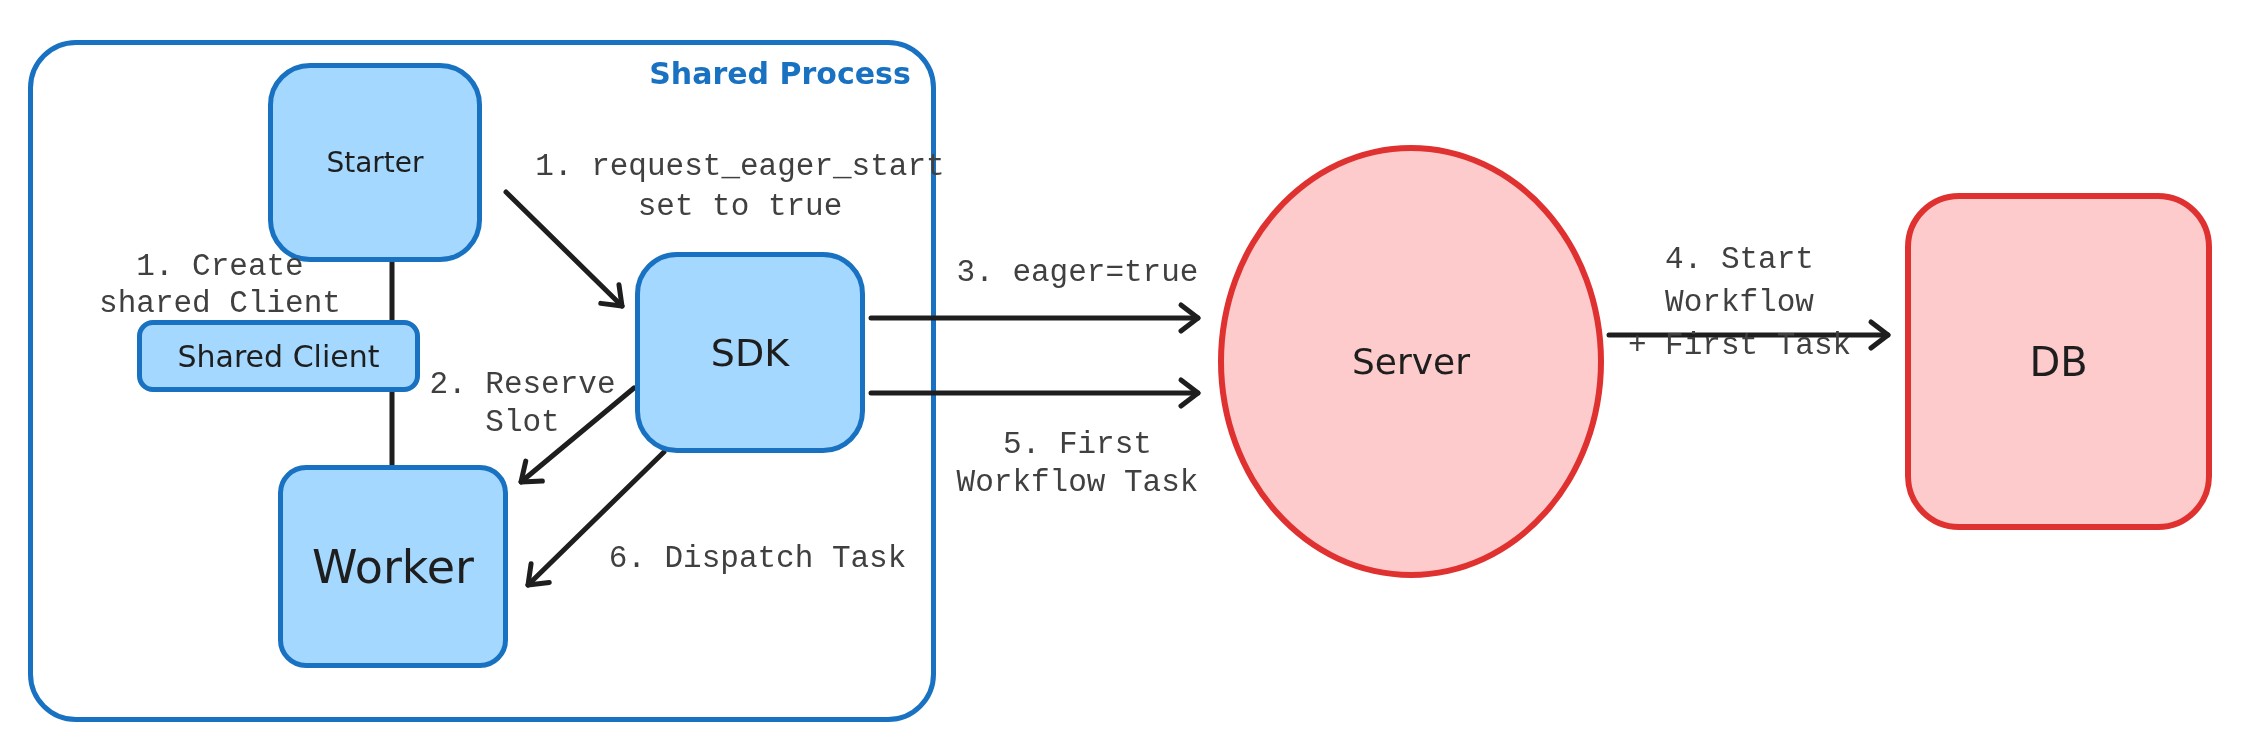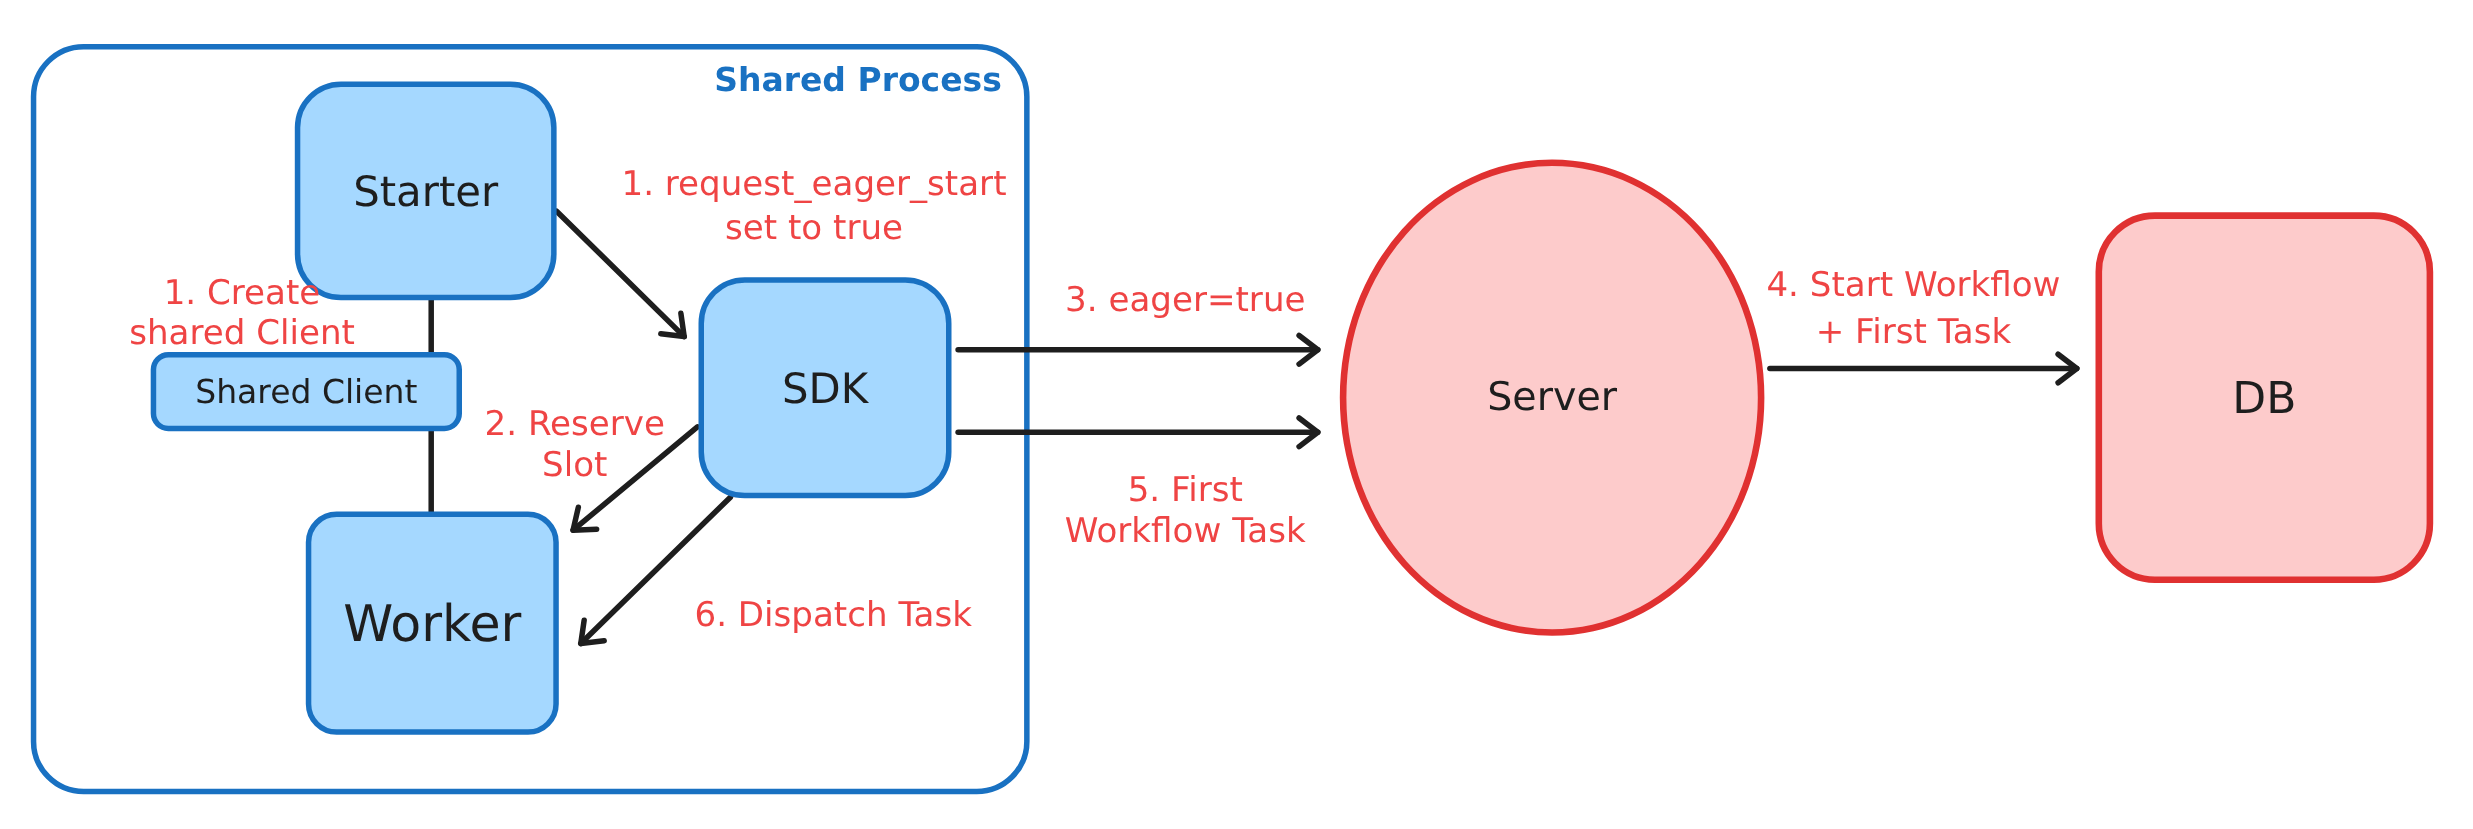--- a/index.html
+++ b/index.html
@@ -58,34 +58,35 @@
     z-index: 2;
   }
   .blue-box {
     background: #a5d8ff;
     border: 5px solid #1971c2;
   }
   .red-shape {
     background: #fdcbcb;
     border: 6px solid #e03131;
   }
-  .node-starter { left: 268px; top: 63px;  width: 238px; height: 199px; border-radius: 42px; font-size: 38px; margin-top: 11px; }
+  .node-starter { left: 268px; top: 63px;  width: 214px; height: 199px; border-radius: 42px; font-size: 28px; }
   .node-shared-client { left: 137px; top: 320px; width: 283px; height: 72px; border-radius: 16px; font-size: 30px; }
   .node-worker  { left: 278px; top: 465px; width: 230px; height: 203px; border-radius: 28px; font-size: 46px; }
   .node-sdk     { left: 635px; top: 252px; width: 230px; height: 201px; border-radius: 42px; font-size: 38px; }
   .node-server  { left: 1218px; top: 145px; width: 386px; height: 433px; border-radius: 50%; font-size: 36px; }
   .node-db      { left: 1905px; top: 193px; width: 307px; height: 337px; border-radius: 54px; font-size: 40px; justify-content: center; }
   .edge-label {
     position: absolute;
     text-align: center;
     font-size: 31px;
     font-weight: 500;
-    color: #ef4444;
+    color: #404040;
     z-index: 3;
     line-height: 38px;
+    font-family: Liberation Mono, monospace;
   }
   .label-create         { left: 50px;   top: 216px; width: 340px; line-height: 37px; margin-top: 32px; }
   .label-request        { left: 535px;  top: 147px; width: 410px; line-height: 40px; }
   .label-reserve        { left: 420px;  top: 366px; width: 205px; }
   .label-dispatch       { left: 600px;  top: 540px; width: 315px; }
   .label-eager          { left: 950px;  top: 254px; width: 255px; }
   .label-first-wf       { left: 920px;  top: 426px; width: 315px; }
   .label-start-workflow { left: 1582px; top: 238px; width: 315px; line-height: 43px; }
 </style>
 </head>

